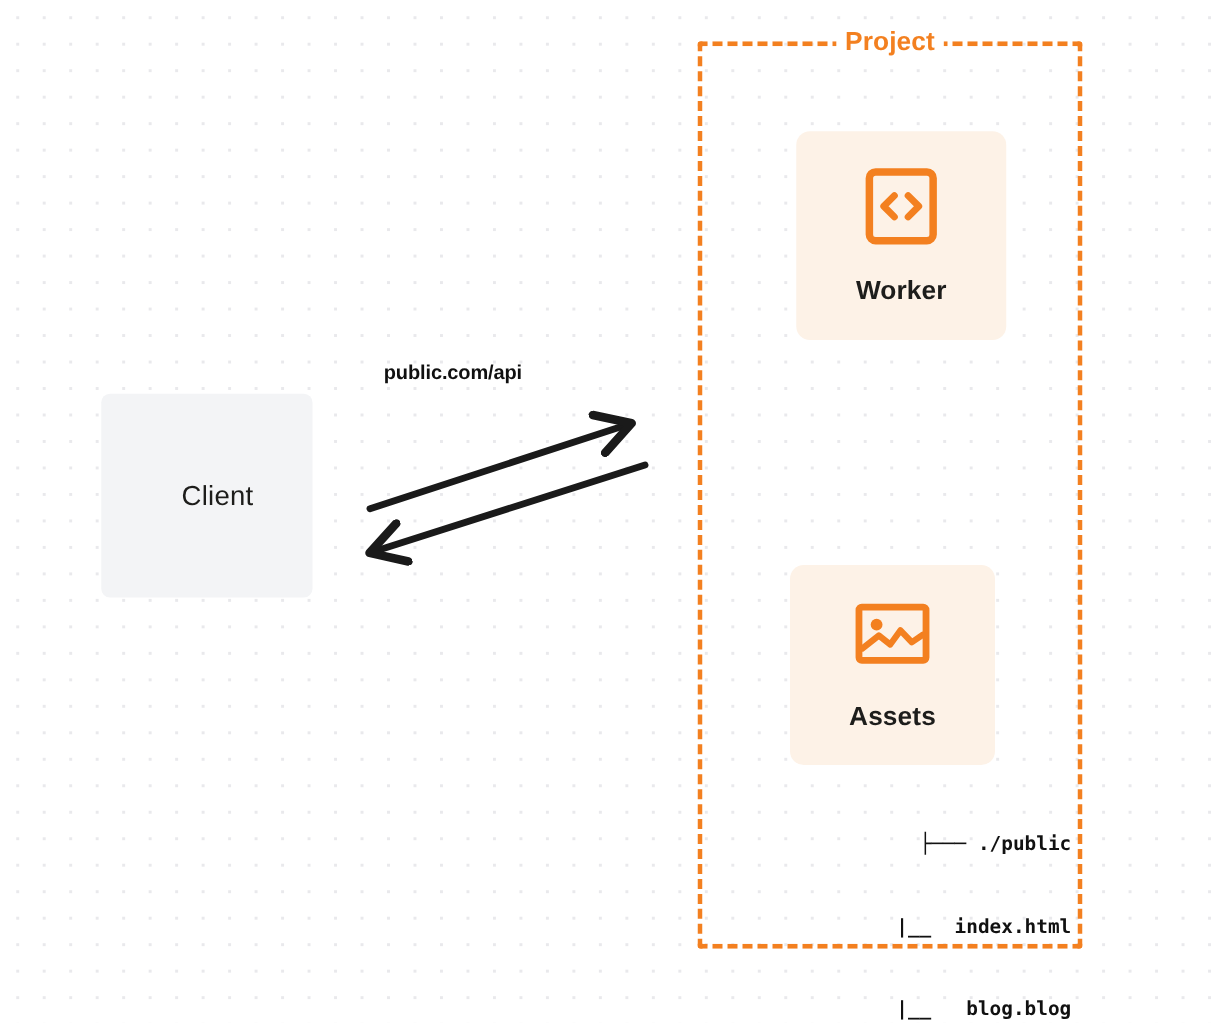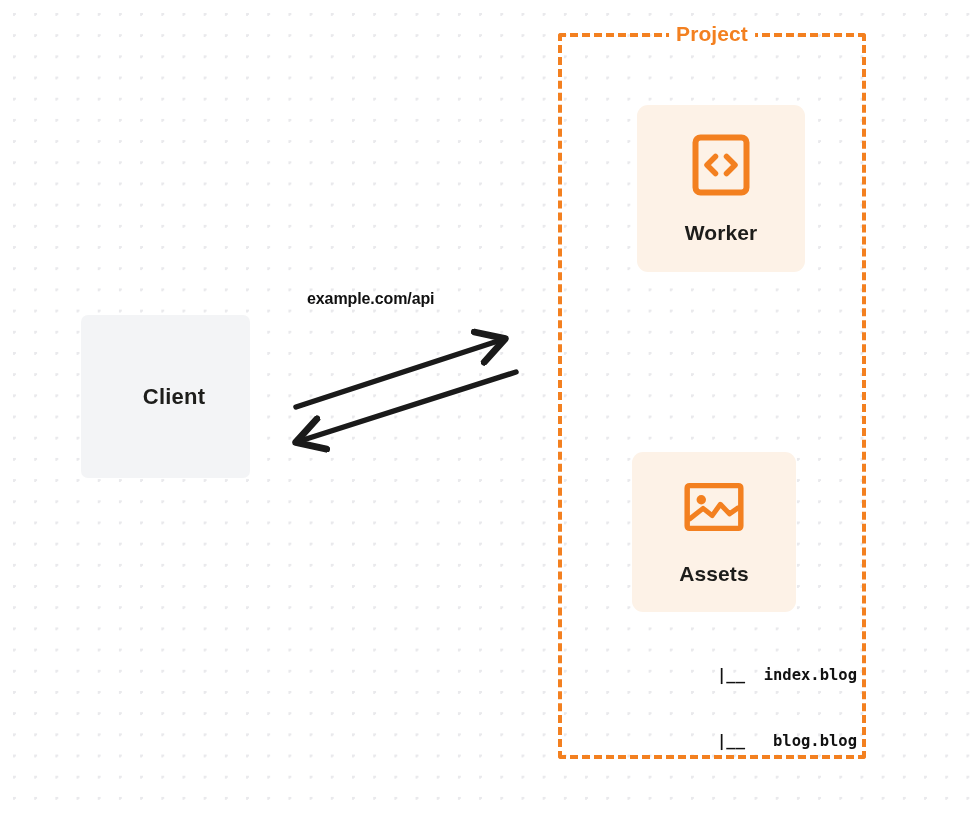--- a/index.html
+++ b/index.html
@@ -30,21 +30,21 @@
     width: 169px;
     height: 163px;
     background: #f3f4f6;
     border-radius: 7px;
     display: flex;
     align-items: center;
     justify-content: center;
   }
   .client-label {
     font-size: 22px;
-    font-weight: 700;
+    font-weight: 400;
     color: #1d1d1b;
     letter-spacing: 0.2px;
     margin-left: 17px;
   }
 
   
   .flow-label {
     position: absolute;
     left: 307px;
     top: 290px;
@@ -149,21 +149,21 @@
 </style>
 </head>
 <body>
 
 <div id="canvas">
 
   <div class="client-box">
     <span class="client-label">Client</span>
   </div>
 
-  <div class="flow-label">example.com/api</div>
+  <div class="flow-label">public.com/api</div>
 
   <svg class="arrow-layer" viewBox="0 0 980 818" width="980" height="818">
     <defs>
       <marker id="arrowRight" markerWidth="7" markerHeight="7" refX="4.2" refY="3.5" orient="auto" markerUnits="strokeWidth">
         <path d="M0.6,0.6 L5.6,3.5 L0.6,6.4" fill="none" stroke="#1a1a1a" stroke-width="1.25" stroke-linecap="round" stroke-linejoin="round"></path>
       </marker>
       <marker id="arrowLeft" markerWidth="7" markerHeight="7" refX="4.2" refY="3.5" orient="auto" markerUnits="strokeWidth">
         <path d="M0.6,0.6 L5.6,3.5 L0.6,6.4" fill="none" stroke="#1a1a1a" stroke-width="1.25" stroke-linecap="round" stroke-linejoin="round"></path>
       </marker>
     </defs>
@@ -191,19 +191,20 @@
         <svg width="66" height="56" viewBox="0 0 66 56">
           <rect x="3.5" y="4.5" width="59" height="47" rx="2.5" ry="2.5" fill="none" stroke="#f38020" stroke-width="6"></rect>
           <circle cx="19" cy="20" r="5.2" fill="#f38020"></circle>
           <path d="M6.5,41 L21,29.5 L31,37.5 L40,25 L50,35.5 L59.5,29" fill="none" stroke="#f38020" stroke-width="5.5" stroke-linecap="round" stroke-linejoin="round"></path>
         </svg>
       </div>
       <div class="card-label">Assets</div>
     </div>
 
     <div class="file-tree">
-      <div>    |__  index.blog</div>
+      <div>├─── ./public</div>
+      <div>    |__  index.html</div>
       <div>    |__   blog.blog</div>
       
     </div>
 
   </div>
 </div>
 
 </body></html>

